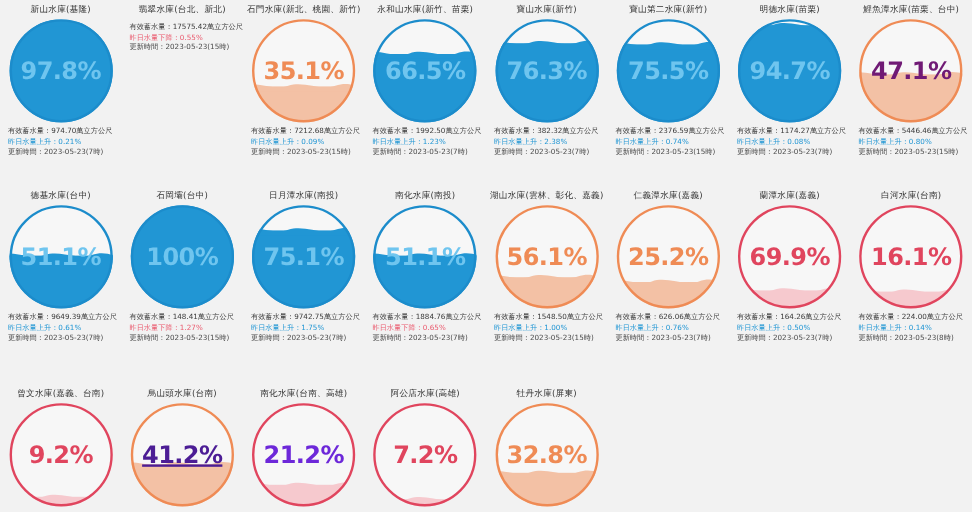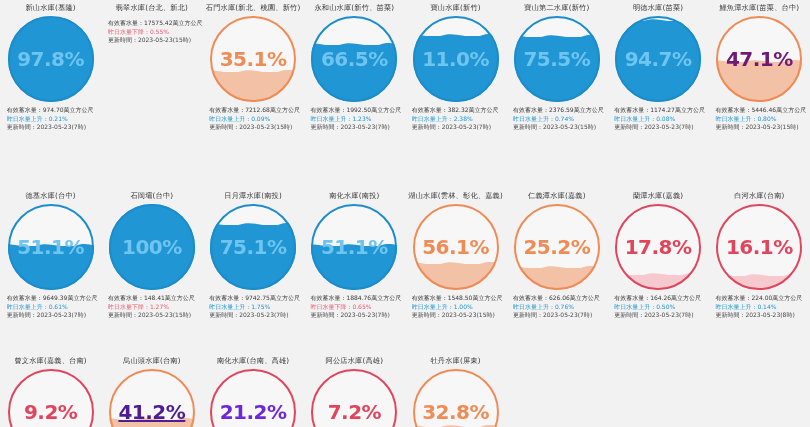--- a/index.html
+++ b/index.html
@@ -6,21 +6,21 @@
   html, body {
     width: 810px; height: 427px;
     background: #f2f2f2;
     font-family: "DejaVu Sans", "Liberation Sans", sans-serif;
     overflow: hidden;
   }
   #board { width: 810px; height: 427px; position: relative; }
 
   .row { display: flex; width: 810px; }
   .row.r1 { height: 155px; }
-  .row.r2 { height: 165px; margin-top: 33px; }
+  .row.r2 { height: 165px; }
   .row.r3 { height: 107px; }
 
   .cell {
     width: 101.25px;
     position: relative;
     display: flex;
     flex-direction: column;
     align-items: center;
     padding-top: 3px;
   }
@@ -179,21 +179,21 @@
         <div class="gauge-wrap">
           <div class="gauge">
             <div class="water" style="height: 65.618px; background: rgb(33, 150, 212);"></div>
             <div class="wave" style="bottom: 61.618px;">
               <svg viewBox="0 0 100 10" preserveAspectRatio="none">
                 <path d="M0,5 C12,0 25,10 37,5 C50,0 63,10 75,5 C87,0 94,8 100,5 L100,10 L0,10 Z" fill="#2196d4"></path>
               </svg>
             </div>
           </div>
           <div class="gauge-ring" style="border-color: rgb(28, 140, 203);"></div>
-          <div class="pct" style="color: rgb(111, 197, 239);">11.0%</div>
+          <div class="pct" style="color: rgb(111, 197, 239);">76.3%</div>
         </div>
         <div class="info">
           <div class="cap">有效蓄水量：382.32萬立方公尺</div>
           <div class="delta-up">昨日水量上升：2.38%</div>
           <div class="upd">更新時間：2023-05-23(7時)</div>
         </div>
       </div>
       <div class="cell">
         <div class="res-title">寶山第二水庫(新竹)</div>
         <div class="gauge-wrap">
@@ -376,21 +376,21 @@
         <div class="gauge-wrap">
           <div class="gauge">
             <div class="water" style="height: 15.308px; background: rgb(246, 201, 206);"></div>
             <div class="wave" style="bottom: 11.308px;">
               <svg viewBox="0 0 100 10" preserveAspectRatio="none">
                 <path d="M0,5 C12,0 25,10 37,5 C50,0 63,10 75,5 C87,0 94,8 100,5 L100,10 L0,10 Z" fill="#f6c9ce"></path>
               </svg>
             </div>
           </div>
           <div class="gauge-ring" style="border-color: rgb(224, 69, 94);"></div>
-          <div class="pct" style="color: rgb(224, 69, 94);">17.8%</div>
+          <div class="pct" style="color: rgb(224, 69, 94);">69.9%</div>
         </div>
         <div class="info">
           <div class="cap">有效蓄水量：164.26萬立方公尺</div>
           <div class="delta-up">昨日水量上升：0.50%</div>
           <div class="upd">更新時間：2023-05-23(7時)</div>
         </div>
       </div>
       <div class="cell">
         <div class="res-title">白河水庫(台南)</div>
         <div class="gauge-wrap">

